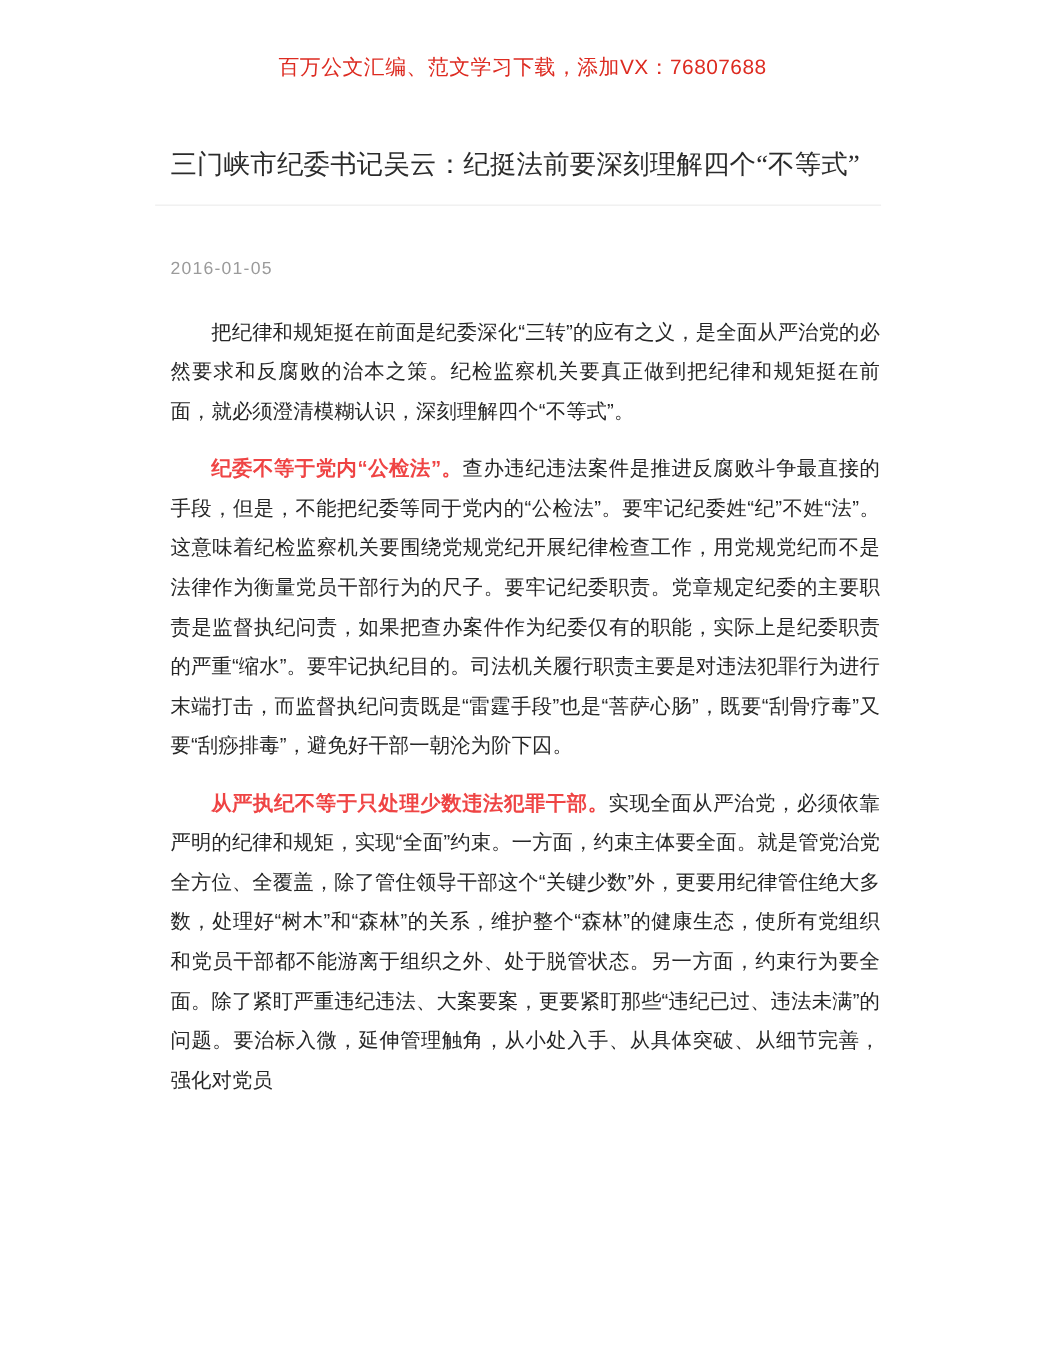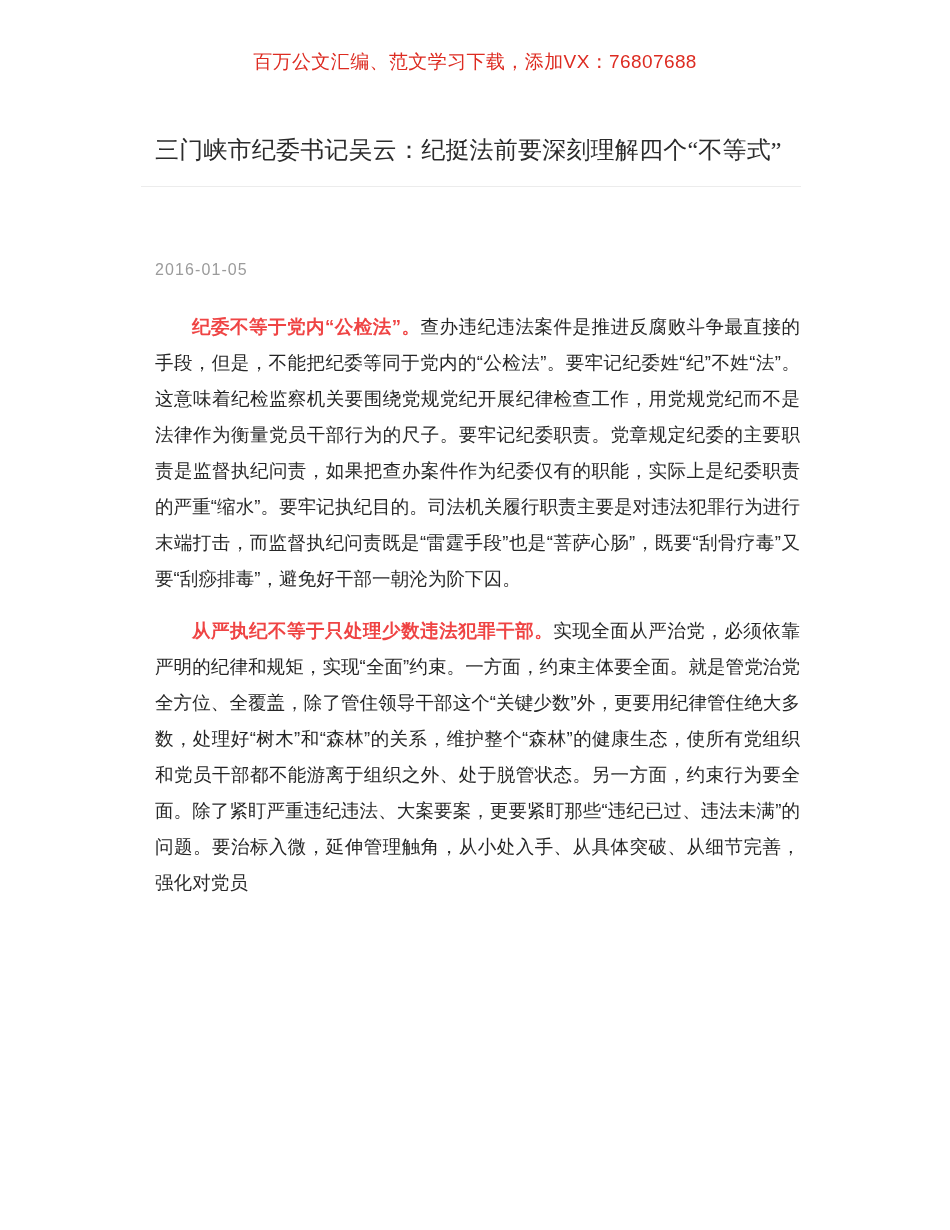--- a/index.html
+++ b/index.html
@@ -60,21 +60,21 @@
 
   .title-divider {
     margin-top: 16px;
     height: 1px;
     width: 660px;
     margin-left: -14px;
     background: #ececec;
   }
 
   .doc-date {
-    margin-top: 72px;
+    margin-top: 47px;
     font-size: 16px;
     line-height: 22px;
     color: #9b9b9b;
     letter-spacing: 1.1px;
     font-weight: 400;
   }
 
   .article-body {
     margin-top: 28px;
   }
@@ -109,20 +109,23 @@
   <div class="content">
 
     <h1 class="doc-title">三门峡市纪委书记吴云：纪挺法前要深刻理解四个“不等式”</h1>
 
     <div class="title-divider"></div>
 
     <div class="doc-date">2016-01-05</div>
 
     <div class="article-body">
 
+      <p class="para">
+        <span class="lead"></span><span>把纪律和规矩挺在前面是纪委深化“三转”的应有之义，是全面从严治党的必然要求和反腐败的治本之策。纪检监察机关要真正做到把纪律和规矩挺在前面，就必须澄清模糊认识，深刻理解四个“不等式”。</span>
+      </p>
 
       <p class="para">
         <span class="lead">纪委不等于党内“公检法”。</span><span>查办违纪违法案件是推进反腐败斗争最直接的手段，但是，不能把纪委等同于党内的“公检法”。要牢记纪委姓“纪”不姓“法”。这意味着纪检监察机关要围绕党规党纪开展纪律检查工作，用党规党纪而不是法律作为衡量党员干部行为的尺子。要牢记纪委职责。党章规定纪委的主要职责是监督执纪问责，如果把查办案件作为纪委仅有的职能，实际上是纪委职责的严重“缩水”。要牢记执纪目的。司法机关履行职责主要是对违法犯罪行为进行末端打击，而监督执纪问责既是“雷霆手段”也是“菩萨心肠”，既要“刮骨疗毒”又要“刮痧排毒”，避免好干部一朝沦为阶下囚。</span>
       </p>
 
       <p class="para">
         <span class="lead">从严执纪不等于只处理少数违法犯罪干部。</span><span>实现全面从严治党，必须依靠严明的纪律和规矩，实现“全面”约束。一方面，约束主体要全面。就是管党治党全方位、全覆盖，除了管住领导干部这个“关键少数”外，更要用纪律管住绝大多数，处理好“树木”和“森林”的关系，维护整个“森林”的健康生态，使所有党组织和党员干部都不能游离于组织之外、处于脱管状态。另一方面，约束行为要全面。除了紧盯严重违纪违法、大案要案，更要紧盯那些“违纪已过、违法未满”的问题。要治标入微，延伸管理触角，从小处入手、从具体突破、从细节完善，强化对党员</span>
       </p>
 
     </div>

